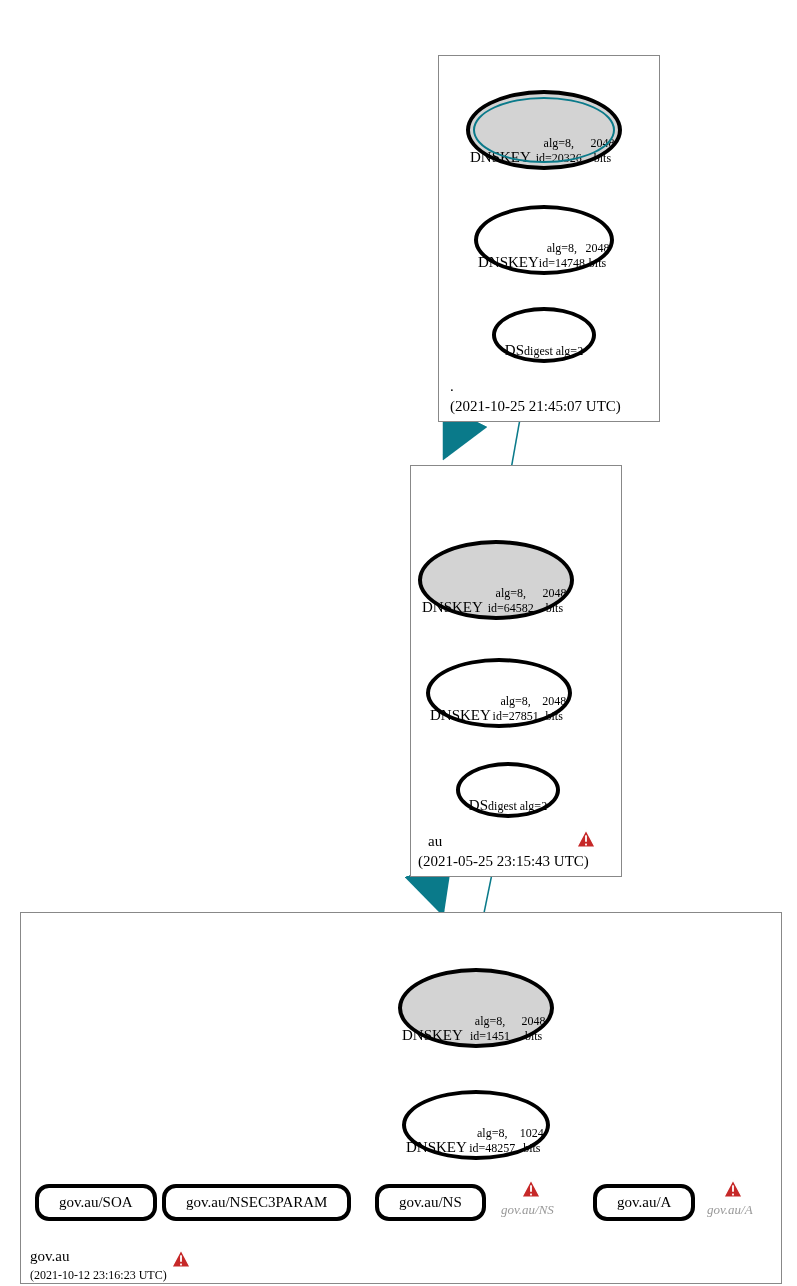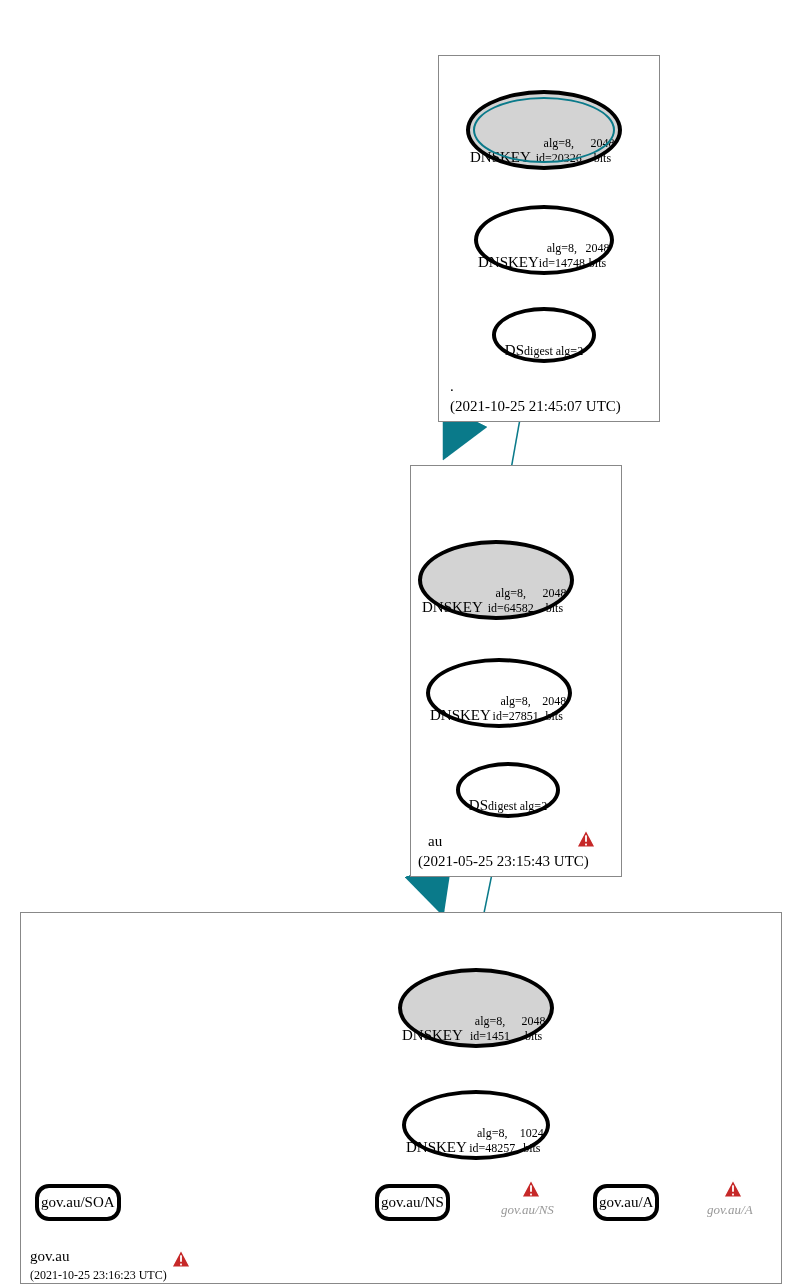--- a/index.html
+++ b/index.html
@@ -3,21 +3,21 @@
 <meta charset="utf-8">
 <style>
 body{margin:0;padding:0;font-family:Georgia,serif;background:#fff}
 .canvas{position:relative;width:797px;height:1286px}
 .zone{position:absolute;border:1px solid #888;background:#fff}
 .node{position:absolute;border:4px solid #000000;display:flex;flex-direction:row;align-items:flex-end;justify-content:center;text-align:center}
 .ell{border-radius:50%}
 .dbl::after{content:"";position:absolute;inset:3px;border:2px solid #0a7a8a;border-radius:50%}
 .grey{background:#d3d3d3}
 .white{background:#fff}
-.rbox{border-radius:14px;padding:6px 2px}
+.rbox{border-radius:14px;padding:6px 20px}
 .ttl{font-size:15px}
 .sub{font-size:12px;margin-top:8px}
 .zlabel{position:absolute;font-size:15px}
 .zts{position:absolute;font-size:15px}
 .warn{position:absolute;width:22px;height:22px}
 .warn svg{width:100%;height:100%}
 .gtxt{position:absolute;font-size:13px;font-style:italic;color:#999}
 svg.edges{position:absolute;top:0;left:0;pointer-events:none}
 </style>
 </head>
@@ -104,20 +104,23 @@
 <span class="sub">2048 bits</span>
 </div>
 <div class="node ell white" style="left:402px;top:1090px;width:140px;height:62px">
 <span class="ttl">DNSKEY</span>
 <span class="sub">alg=8, id=48257</span>
 <span class="sub">1024 bits</span>
 </div>
 <div class="node rbox white" style="left:35px;top:1184px">
 <span class="ttl">gov.au/SOA</span>
 </div>
+<div class="node rbox white" style="left:162px;top:1184px">
+<span class="ttl">gov.au/NSEC3PARAM</span>
+</div>
 <div class="node rbox white" style="left:375px;top:1184px">
 <span class="ttl">gov.au/NS</span>
 </div>
 <div class="node rbox white" style="left:593px;top:1184px">
 <span class="ttl">gov.au/A</span>
 </div>
 
 <span class="warn" style="left:520px;top:1178px"><svg viewBox="0 0 24 24">
         <path d="M12,2 L22,21 L2,21 Z" fill="#c62828" stroke="#fff" stroke-width="1.5"></path>
         <rect x="11" y="8" width="2" height="7" fill="#fff"></rect>
@@ -126,20 +129,20 @@
 <span class="gtxt" style="left:501px;top:1202px">gov.au/NS</span>
 
 <span class="warn" style="left:722px;top:1178px"><svg viewBox="0 0 24 24">
         <path d="M12,2 L22,21 L2,21 Z" fill="#c62828" stroke="#fff" stroke-width="1.5"></path>
         <rect x="11" y="8" width="2" height="7" fill="#fff"></rect>
         <rect x="11" y="17" width="2" height="2" fill="#fff"></rect>
       </svg></span>
 <span class="gtxt" style="left:707px;top:1202px">gov.au/A</span>
 
 <span class="zlabel" style="left:30px;top:1248px">gov.au</span>
-<span class="zts" style="left:30px;top:1268px;font-size:12px">(2021-10-25 23:16:23 UTC)</span>
+<span class="zts" style="left:30px;top:1268px;font-size:12px">(2021-10-12 23:16:23 UTC)</span>
 <span class="warn" style="left:170px;top:1248px"><svg viewBox="0 0 24 24">
         <path d="M12,2 L22,21 L2,21 Z" fill="#c62828" stroke="#fff" stroke-width="1.5"></path>
         <rect x="11" y="8" width="2" height="7" fill="#fff"></rect>
         <rect x="11" y="17" width="2" height="2" fill="#fff"></rect>
       </svg></span>
 
 </div>
 
 </body></html>

